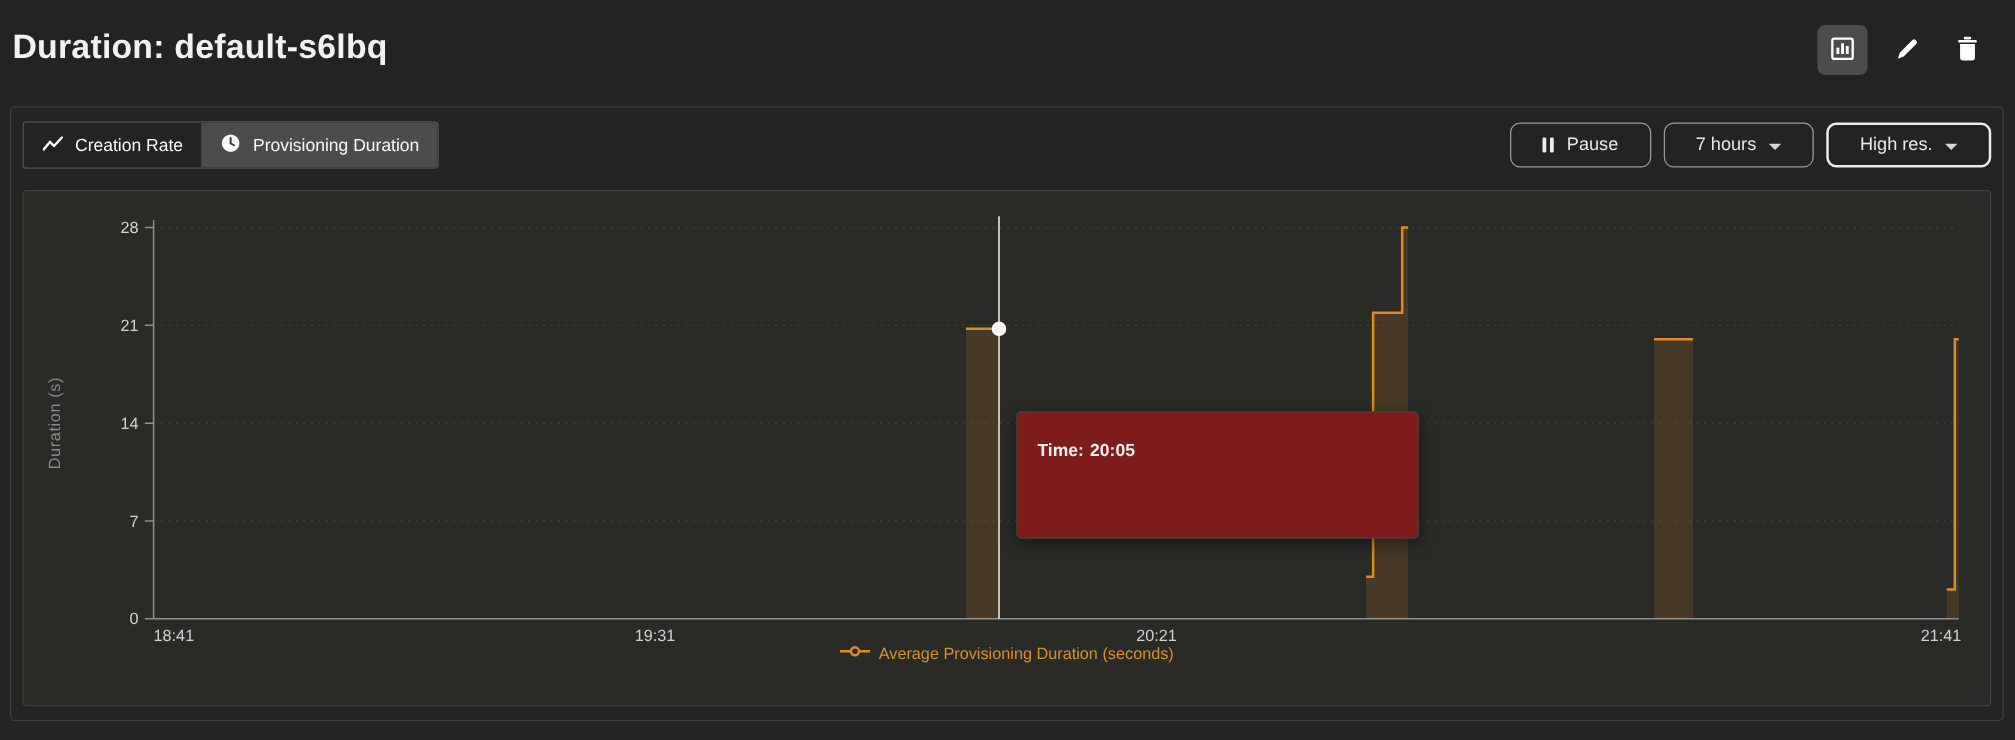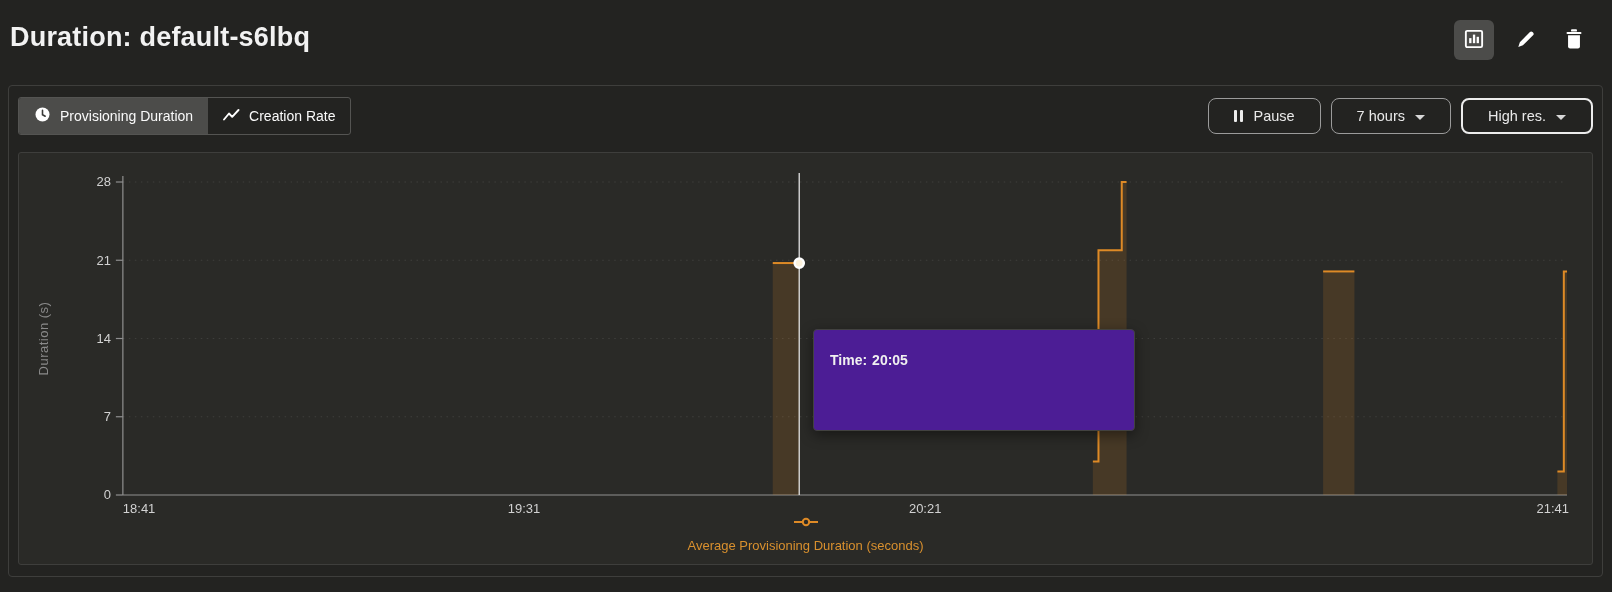--- a/index.html
+++ b/index.html
@@ -80,34 +80,33 @@
   .xtick     { fill:#d2d2d2; font-size:13px; }
   .ylabel    { fill:#8a8a8a; font-size:13px; text-anchor:middle; letter-spacing:.5px; }
   .sfill     { fill:rgba(222,138,38,.16); stroke:none; }
   .sstroke   { fill:none; stroke:#de8a26; stroke-width:2; }
   .crosshair { stroke:#e3e3e3; stroke-width:1.3; }
   .hoverdot  { fill:#fdf2dc; stroke:#ffffff; stroke-width:2.5; }
 
   
   .tooltip {
     position:absolute; left:794px; top:176px; width:322px; min-height:102px;
-    background:#4c1d95; border:1px solid #424240; border-radius:4px;
+    background:#7f1d1d; border:1px solid #424240; border-radius:4px;
     box-shadow:0 4px 14px rgba(0,0,0,.45); padding:16px 16px 18px 16px; z-index:5;
   }
   .tooltip .tline1 { font-size:14px; font-weight:700; color:#f0f0f0; margin-top:6px; }
   .tooltip .tline2 { font-size:13.5px; font-weight:700; color:#dd9b3c; margin-top:17px; }
   .tooltip .tline2 .tval { margin-left:5px; }
   .tooltip .tline1 .tval { margin-left:5px; }
 
   
   .legend {
     position:absolute; left:0; right:0; top:360px;
     display:flex; justify-content:center; align-items:center; gap:7px;
     cursor:pointer;
-    flex-direction:column;
   }
   .legend-label { color:#d9902e; font-size:13px; font-weight:500; }
 </style>
 </head>
 <body>
 
 <div class="header">
   <div class="page-title">Duration: default-s6lbq</div>
   <div class="header-actions">
     <button class="icon-btn boxed">
@@ -136,36 +135,36 @@
         </svg>
       </span>
     </button>
   </div>
 </div>
 
 <div class="panel">
 
   <div class="toolbar">
     <div class="tabs">
+      <button class="tab">
+        <span>
+          <svg width="17" height="14" viewBox="0 0 17 14">
+            <polyline points="1,11.5 6,5.5 9.2,8.8 15.5,2" fill="none" stroke="#ffffff" stroke-width="1.9" stroke-linecap="round" stroke-linejoin="round"></polyline>
+          </svg>
+        </span>
+        <span>Creation Rate</span>
+      </button>
       <button class="tab selected">
         <span>
           <svg width="17" height="17" viewBox="0 0 17 17">
             <circle cx="8.5" cy="8.5" r="7" fill="#ffffff"></circle>
             <path d="M8.5 4.4 V8.7 L11.2 10.2" fill="none" stroke="#3a3a38" stroke-width="1.6" stroke-linecap="round"></path>
           </svg>
         </span>
         <span>Provisioning Duration</span>
-      </button>
-      <button class="tab">
-        <span>
-          <svg width="17" height="14" viewBox="0 0 17 14">
-            <polyline points="1,11.5 6,5.5 9.2,8.8 15.5,2" fill="none" stroke="#ffffff" stroke-width="1.9" stroke-linecap="round" stroke-linejoin="round"></polyline>
-          </svg>
-        </span>
-        <span>Creation Rate</span>
       </button>
     </div>
 
     <div class="controls">
       <button class="btn">
         <span class="pause-icon">
             <i></i>
             <i></i>
           </span>
         <span>Pause</span>

